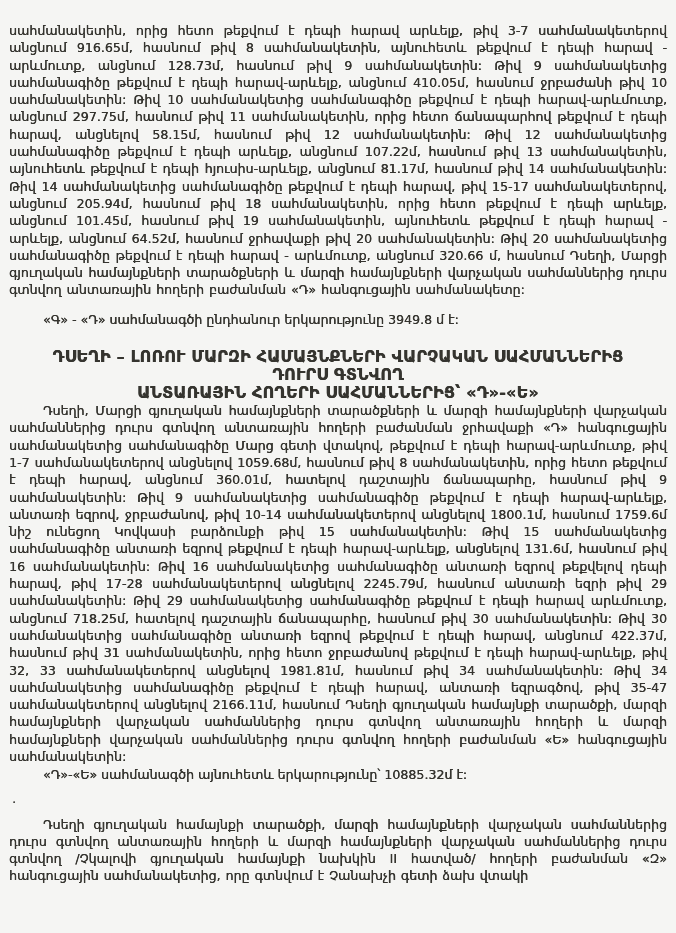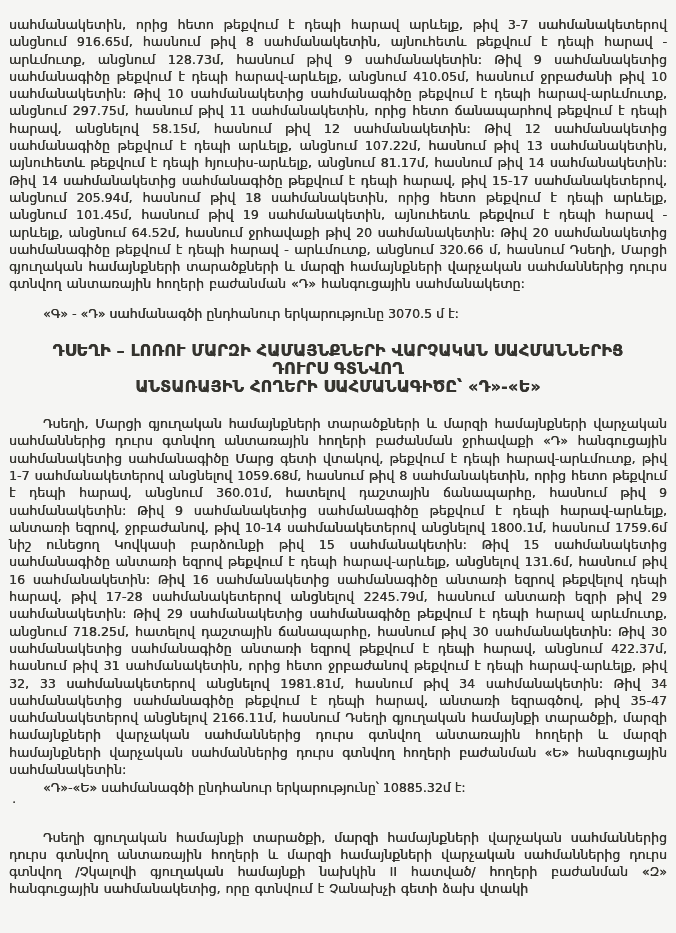--- a/index.html
+++ b/index.html
@@ -10,21 +10,21 @@
   }
   .page {
     position: relative;
     width: 676px;
     height: 933px;
     margin: 0 auto;
     background: #f5f5f3;
     color: #35342f;
     overflow: hidden;
     box-sizing: border-box;
-    padding: 16px 9px 0 9px;
+    padding: 22px 9px 0 9px;
     text-shadow: 0.3px 0 0 currentColor; 
   }
   .para {
     font-size: 12.6px;
     line-height: 17.3px;
     text-align: justify;
     margin: 0;
     word-spacing: 1px;
   }
   .para.indented { text-indent: 34px; }
@@ -37,48 +37,48 @@
   .heading {
     font-weight: bold;
     font-size: 16px;
     line-height: 18px;
     text-align: center;
     margin: 20px auto 0 auto;
     width: 92%;
     letter-spacing: 0.2px;
   }
   .heading .hline { display: block; }
-  .gap-before-p2 { margin-top: 19px; }
+  .gap-before-p2 { }
   .gap-before-p3 { margin-top: 32px; }
   .stat2 { margin-top: 1px; }
   .margin-mark {
     position: absolute;
     left: 12px;
     top: 795px;
     font-size: 13px;
     color: #4a4945;
   }
 </style>
 </head>
 <body>
 
 <div class="page">
 
   <p class="para">սահմանակետին, որից հետո թեքվում է դեպի հարավ արևելք, թիվ 3-7 սահմանակետերով անցնում 916.65մ, հասնում թիվ 8 սահմանակետին, այնուհետև թեքվում է դեպի հարավ - արևմուտք, անցնում 128.73մ, հասնում թիվ 9 սահմանակետին: Թիվ 9 սահմանակետից սահմանագիծը թեքվում է դեպի հարավ-արևելք, անցնում 410.05մ, հասնում ջրբաժանի թիվ 10 սահմանակետին: Թիվ 10 սահմանակետից սահմանագիծը թեքվում է դեպի հարավ-արևմուտք, անցնում 297.75մ, հասնում թիվ 11 սահմանակետին, որից հետո ճանապարհով թեքվում է դեպի հարավ, անցնելով 58.15մ, հասնում թիվ 12 սահմանակետին: Թիվ 12 սահմանակետից սահմանագիծը թեքվում է դեպի արևելք, անցնում 107.22մ, հասնում թիվ 13 սահմանակետին, այնուհետև թեքվում է դեպի հյուսիս-արևելք, անցնում 81.17մ, հասնում թիվ 14 սահմանակետին: Թիվ 14 սահմանակետից սահմանագիծը թեքվում է դեպի հարավ, թիվ 15-17 սահմանակետերով, անցնում 205.94մ, հասնում թիվ 18 սահմանակետին, որից հետո թեքվում է դեպի արևելք, անցնում 101.45մ, հասնում թիվ 19 սահմանակետին, այնուհետև թեքվում է դեպի հարավ - արևելք, անցնում 64.52մ, հասնում ջրհավաքի թիվ 20 սահմանակետին: Թիվ 20 սահմանակետից սահմանագիծը թեքվում է դեպի հարավ - արևմուտք, անցնում 320.66 մ, հասնում Դսեղի, Մարցի գյուղական համայնքների տարածքների և մարզի համայնքների վարչական սահմաններից դուրս գտնվող անտառային հողերի բաժանման «Դ» հանգուցային սահմանակետը:</p>
 
-  <p class="stat-line">«Գ» - «Դ» սահմանագծի ընդհանուր երկարությունը 3070.5 մ է:</p>
+  <p class="stat-line">«Գ» - «Դ» սահմանագծի ընդհանուր երկարությունը 3949.8 մ է:</p>
 
   <div class="heading">
     <span class="hline">ԴՍԵՂԻ – ԼՈՌՈՒ ՄԱՐԶԻ ՀԱՄԱՅՆՔՆԵՐԻ ՎԱՐՉԱԿԱՆ ՍԱՀՄԱՆՆԵՐԻՑ ԴՈՒՐՍ ԳՏՆՎՈՂ</span>
-    <span class="hline">ԱՆՏԱՌԱՅԻՆ ՀՈՂԵՐԻ ՍԱՀՄԱՆԱԳԻԾԸ՝ «Դ»-«Ե»</span>
+    <span class="hline">ԱՆՏԱՌԱՅԻՆ ՀՈՂԵՐԻ ՍԱՀՄԱՆՆԵՐԻՑ՝ «Դ»-«Ե»</span>
   </div>
 
   <p class="para indented gap-before-p2">Դսեղի, Մարցի գյուղական համայնքների տարածքների և մարզի համայնքների վարչական սահմաններից դուրս գտնվող անտառային հողերի բաժանման ջրհավաքի «Դ» հանգուցային սահմանակետից սահմանագիծը Մարց գետի վտակով, թեքվում է դեպի հարավ-արևմուտք, թիվ 1-7 սահմանակետերով անցնելով 1059.68մ, հասնում թիվ 8 սահմանակետին, որից հետո թեքվում է դեպի հարավ, անցնում 360.01մ, հատելով դաշտային ճանապարհը, հասնում թիվ 9 սահմանակետին: Թիվ 9 սահմանակետից սահմանագիծը թեքվում է դեպի հարավ-արևելք, անտառի եզրով, ջրբաժանով, թիվ 10-14 սահմանակետերով անցնելով 1800.1մ, հասնում 1759.6մ նիշ ունեցող Կովկասի բարձունքի թիվ 15 սահմանակետին: Թիվ 15 սահմանակետից սահմանագիծը անտառի եզրով թեքվում է դեպի հարավ-արևելք, անցնելով 131.6մ, հասնում թիվ 16 սահմանակետին: Թիվ 16 սահմանակետից սահմանագիծը անտառի եզրով թեքվելով դեպի հարավ, թիվ 17-28 սահմանակետերով անցնելով 2245.79մ, հասնում անտառի եզրի թիվ 29 սահմանակետին: Թիվ 29 սահմանակետից սահմանագիծը թեքվում է դեպի հարավ արևմուտք, անցնում 718.25մ, հատելով դաշտային ճանապարհը, հասնում թիվ 30 սահմանակետին: Թիվ 30 սահմանակետից սահմանագիծը անտառի եզրով թեքվում է դեպի հարավ, անցնում 422.37մ, հասնում թիվ 31 սահմանակետին, որից հետո ջրբաժանով թեքվում է դեպի հարավ-արևելք, թիվ 32, 33 սահմանակետերով անցնելով 1981.81մ, հասնում թիվ 34 սահմանակետին: Թիվ 34 սահմանակետից սահմանագիծը թեքվում է դեպի հարավ, անտառի եզրագծով, թիվ 35-47 սահմանակետերով անցնելով 2166.11մ, հասնում Դսեղի գյուղական համայնքի տարածքի, մարզի համայնքների վարչական սահմաններից դուրս գտնվող անտառային հողերի և մարզի համայնքների վարչական սահմաններից դուրս գտնվող հողերի բաժանման «Ե» հանգուցային սահմանակետին:</p>
 
-  <p class="stat-line stat2">«Դ»-«Ե» սահմանագծի ընդհանուր երկարությունը՝ 10885.32մ է:</p>
+  <p class="stat-line stat2">«Դ»-«Ե» սահմանագծի այնուհետև երկարությունը՝ 10885.32մ է:</p>
 
   <div class="heading">
   </div>
 
   <p class="para indented gap-before-p3">Դսեղի գյուղական համայնքի տարածքի, մարզի համայնքների վարչական սահմաններից դուրս գտնվող անտառային հողերի և մարզի համայնքների վարչական սահմաններից դուրս գտնվող /Չկալովի գյուղական համայնքի նախկին II հատված/ հողերի բաժանման «Զ» հանգուցային սահմանակետից, որը գտնվում է Չանախչի գետի ձախ վտակի</p>
 
   <span class="margin-mark">·</span>
 
 </div>
 

